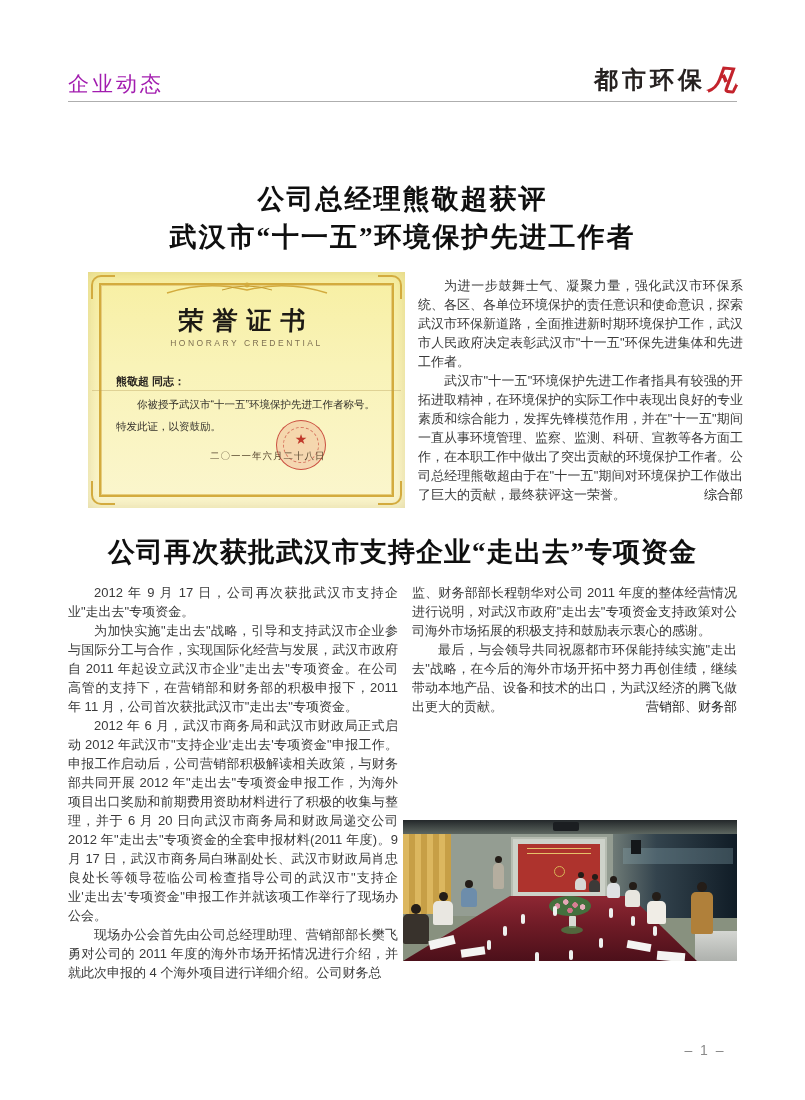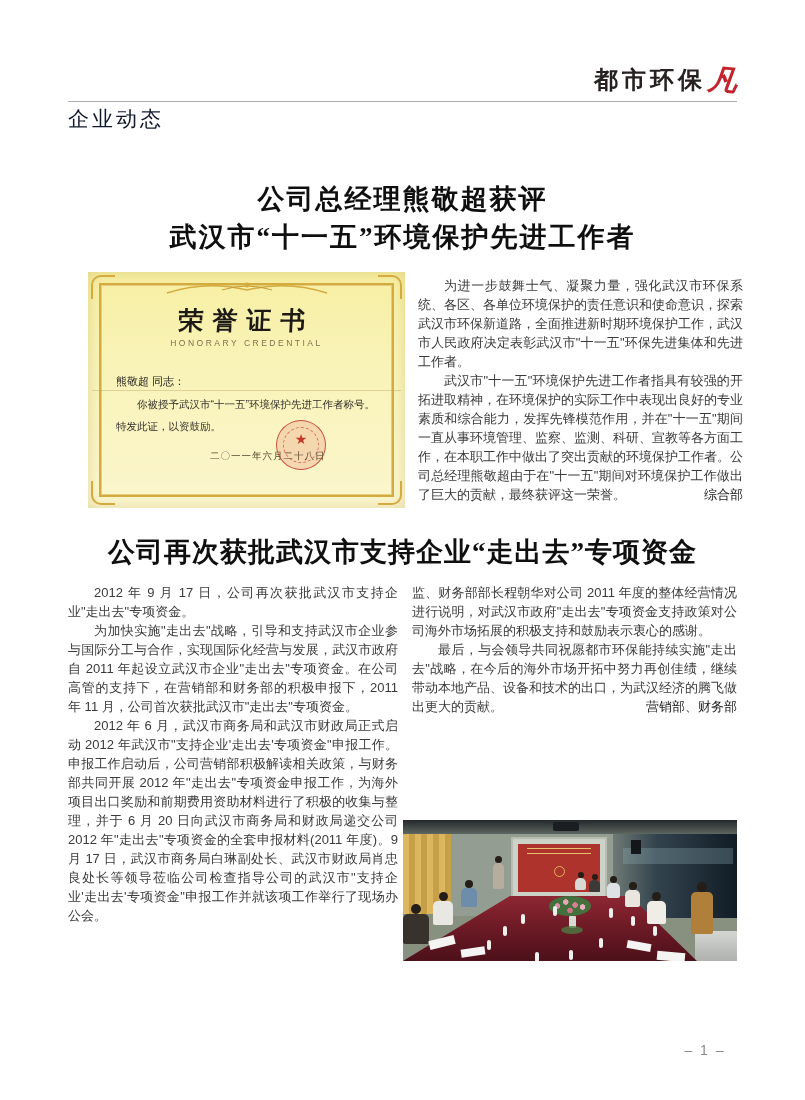--- a/index.html
+++ b/index.html
@@ -1,20 +1,20 @@
 <!DOCTYPE html>
 <html><head>
 <meta charset="utf-8">
 <style>
   html,body{margin:0;padding:0;}
   body{width:805px;height:1100px;position:relative;background:#ffffff;overflow:hidden;
        font-family:"Liberation Sans",sans-serif;color:#333;}
 
   
-  .section-label{position:absolute;left:68px;top:70px;font-size:21px;letter-spacing:3px;color:#0f172a;margin-top:35px;}
+  .section-label{position:absolute;left:68px;top:70px;font-size:21px;letter-spacing:3px;color:#a21caf;}
   .brand{position:absolute;right:68px;top:64px;display:flex;align-items:center;}
   .brand-text{font-size:24px;font-weight:700;letter-spacing:4px;color:#262120;}
   .brand-mark{font-size:29px;font-weight:700;color:#c3232c;font-family:"Liberation Serif",serif;
               font-style:italic;transform:rotate(6deg);margin-left:2px;line-height:1;}
   .header-rule{position:absolute;left:68px;top:101px;width:669px;height:1px;background:#aeaeae;}
 
   
   .a1-title{position:absolute;left:0;top:180px;width:805px;text-align:center;
             font-family:"Liberation Serif",serif;font-weight:700;font-size:27px;line-height:38px;
             color:#0f0f0f;letter-spacing:2px;}
@@ -34,21 +34,21 @@
   .cc-tl{left:3px;top:3px;border-right:none;border-bottom:none;border-radius:10px 0 0 0;}
   .cc-tr{right:3px;top:3px;border-left:none;border-bottom:none;border-radius:0 10px 0 0;}
   .cc-bl{left:3px;bottom:3px;border-right:none;border-top:none;border-radius:0 0 0 10px;}
   .cc-br{right:3px;bottom:3px;border-left:none;border-top:none;border-radius:0 0 10px 0;}
   .cert-flourish{position:absolute;left:50%;top:6px;transform:translateX(-50%);}
   .cert-title{position:absolute;left:0;top:32px;width:100%;text-align:center;
               font-family:"Liberation Serif",serif;font-weight:700;font-size:25px;letter-spacing:9px;
               color:#1d1a15;transform:skewX(-3deg);}
   .cert-subtitle{position:absolute;left:0;top:66px;width:100%;text-align:center;
                  font-size:8.5px;letter-spacing:2.5px;color:#7e7052;}
-  .cert-salutation{position:absolute;left:28px;top:102px;font-size:11px;font-weight:400;color:#2a2520;}
+  .cert-salutation{position:absolute;left:28px;top:102px;font-size:11px;font-weight:700;color:#2a2520;}
   .cert-line1{position:absolute;left:28px;top:126px;right:18px;font-size:10.5px;color:#33302a;text-indent:2em;}
   .cert-line2{position:absolute;left:28px;top:148px;font-size:10.5px;color:#33302a;}
   .cert-seal{position:absolute;left:188px;top:148px;width:48px;height:48px;border-radius:50%;
              border:1.5px solid rgba(195,55,45,.85);background:rgba(224,85,75,.18);z-index:1;}
   .cert-seal .inner{position:absolute;left:6px;top:6px;right:6px;bottom:6px;border-radius:50%;
                     border:1px dashed rgba(195,55,45,.6);}
   .cert-seal .star{position:absolute;left:0;top:10px;width:100%;text-align:center;
                    color:#c0392b;font-size:14px;}
   .cert-date{position:absolute;left:122px;top:178px;font-size:9.5px;color:#57472f;z-index:2;letter-spacing:1px;}
   .cert-fold{position:absolute;left:4px;right:4px;top:118px;height:1px;background:rgba(185,160,90,.4);}
@@ -164,20 +164,21 @@
   <p>武汉市"十一五"环境保护先进工作者指具有较强的开拓进取精神，在环境保护的实际工作中表现出良好的专业素质和综合能力，发挥先锋模范作用，并在"十一五"期间一直从事环境管理、监察、监测、科研、宣教等各方面工作，在本职工作中做出了突出贡献的环境保护工作者。公司总经理熊敬超由于在"十一五"期间对环境保护工作做出了巨大的贡献，最终获评这一荣誉。</p>
   <span class="sig">综合部</span>
 </div>
 
 <div class="a2-title">公司再次获批武汉市支持企业“走出去”专项资金</div>
 
 <div class="col a2-left">
   <p>2012 年 9 月 17 日，公司再次获批武汉市支持企业"走出去"专项资金。</p>
   <p>为加快实施"走出去"战略，引导和支持武汉市企业参与国际分工与合作，实现国际化经营与发展，武汉市政府自 2011 年起设立武汉市企业"走出去"专项资金。在公司高管的支持下，在营销部和财务部的积极申报下，2011 年 11 月，公司首次获批武汉市"走出去"专项资金。</p>
   <p>2012 年 6 月，武汉市商务局和武汉市财政局正式启动 2012 年武汉市"支持企业'走出去'专项资金"申报工作。申报工作启动后，公司营销部积极解读相关政策，与财务部共同开展 2012 年"走出去"专项资金申报工作，为海外项目出口奖励和前期费用资助材料进行了积极的收集与整理，并于 6 月 20 日向武汉市商务局和财政局递交公司 2012 年"走出去"专项资金的全套申报材料(2011 年度)。9 月 17 日，武汉市商务局白琳副处长、武汉市财政局肖忠良处长等领导莅临公司检查指导公司的武汉市"支持企业'走出去'专项资金"申报工作并就该项工作举行了现场办公会。</p>
+  <p>现场办公会首先由公司总经理助理、营销部部长樊飞勇对公司的 2011 年度的海外市场开拓情况进行介绍，并就此次申报的 4 个海外项目进行详细介绍。公司财务总</p>
 </div>
 
 <div class="col a2-right">
   <p class="no-indent">监、财务部部长程朝华对公司 2011 年度的整体经营情况进行说明，对武汉市政府"走出去"专项资金支持政策对公司海外市场拓展的积极支持和鼓励表示衷心的感谢。</p>
   <p>最后，与会领导共同祝愿都市环保能持续实施"走出去"战略，在今后的海外市场开拓中努力再创佳绩，继续带动本地产品、设备和技术的出口，为武汉经济的腾飞做出更大的贡献。</p>
   <span class="sig">营销部、财务部</span>
 </div>
 
 <div class="photo">
   <div class="ph-ceiling"></div>

